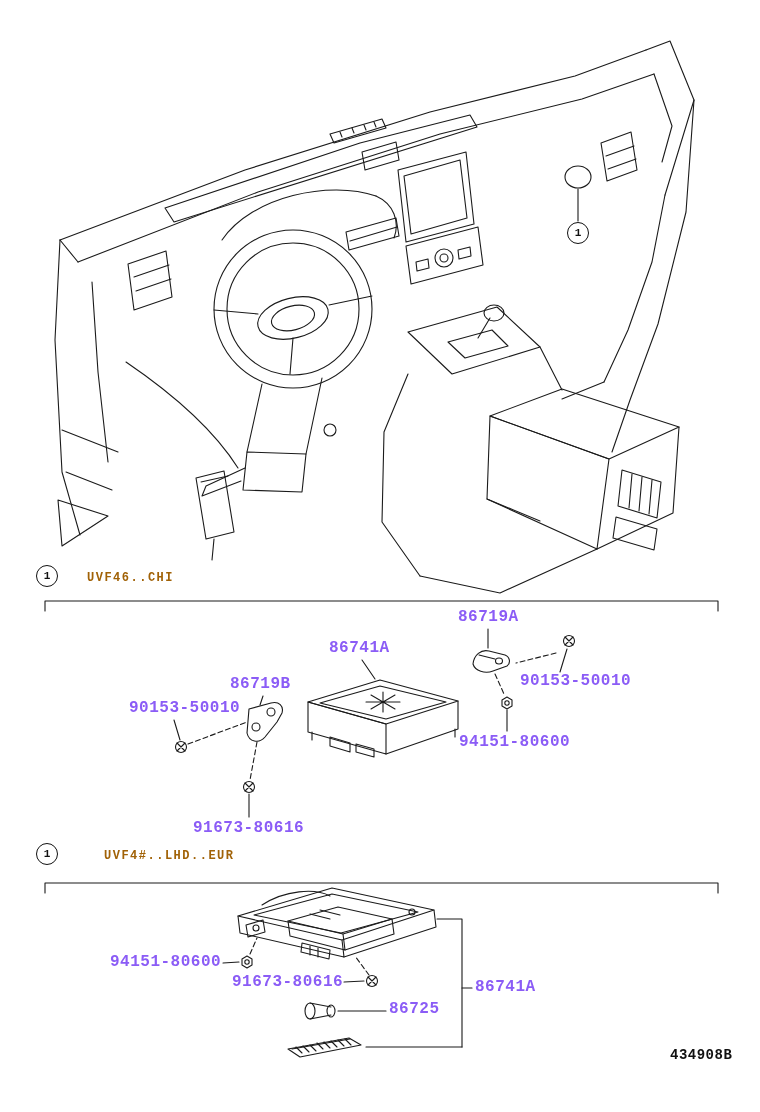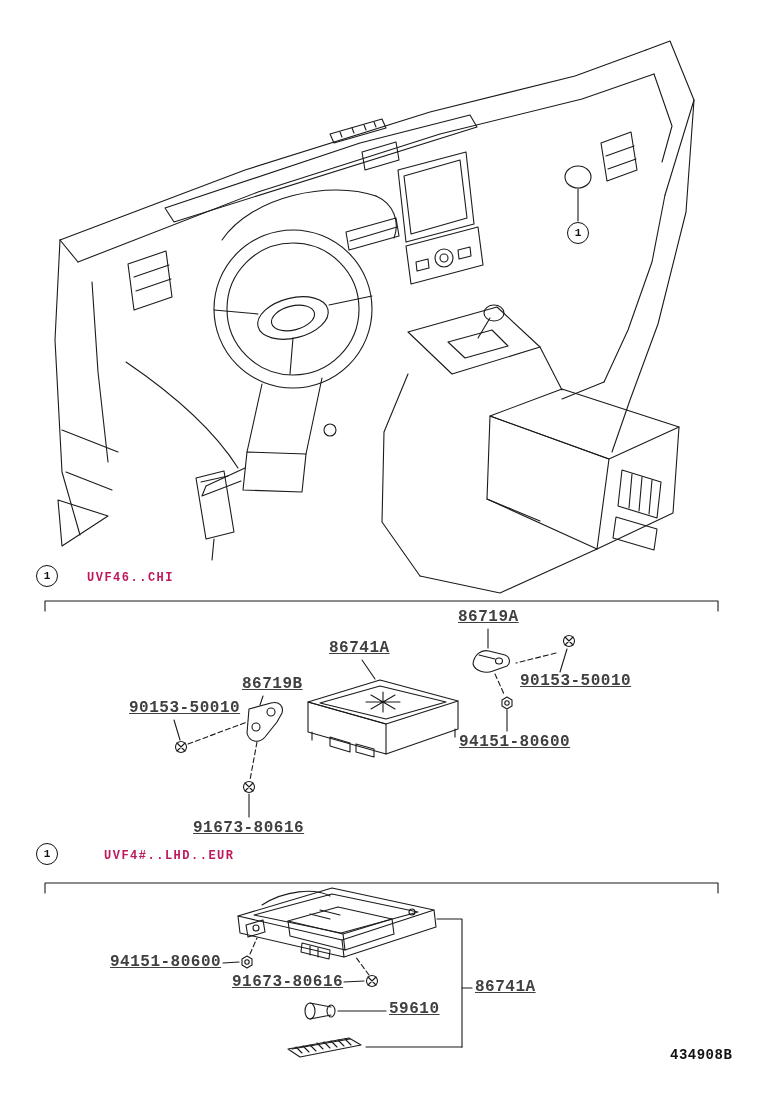--- a/index.html
+++ b/index.html
@@ -1,22 +1,22 @@
 <!DOCTYPE html>
 <html><head>
 <meta charset="utf-8">
 <style>
   html,body{margin:0;padding:0;background:#fff;}
   #page{position:relative;width:760px;height:1112px;background:#ffffff;overflow:hidden;
         font-family:"Liberation Mono","DejaVu Sans Mono",monospace;color:#141414;}
   svg{position:absolute;left:0;top:0;}
   .part-label{position:absolute;font:700 16px/1.1 "Liberation Mono","DejaVu Sans Mono",monospace;
-              color:#404040;white-space:nowrap;letter-spacing:0.5px;text-decoration:underline;}
+              color:#8b5cf6;white-space:nowrap;letter-spacing:0.5px;}
   .variant-label{position:absolute;font:700 12px/1.2 "Liberation Mono","DejaVu Sans Mono",monospace;
-              color:#be185d;white-space:nowrap;letter-spacing:1.5px;}
+              color:#a16207;white-space:nowrap;letter-spacing:1.5px;}
   .circle-marker{position:absolute;width:20px;height:20px;border:1.4px solid #111;border-radius:50%;
               display:flex;align-items:center;justify-content:center;
               font:700 11px "Liberation Mono","DejaVu Sans Mono",monospace;color:#111;background:#fff;}
   .diagram-code{position:absolute;font:700 14px/1.1 "Liberation Mono","DejaVu Sans Mono",monospace;
               color:#111;letter-spacing:0.5px;}
 </style>
 </head>
 <body>
 
 <div id="page">
@@ -230,31 +230,31 @@
     <span>1</span>
   </div>
 
   <div class="circle-marker" style="left:36px;top:565px;">
     <span>1</span>
   </div>
   <div class="variant-label" style="left:87px;top:571px;">UVF46..CHI</div>
 
   <div class="part-label" style="left:458px;top:609px;">86719A</div>
   <div class="part-label" style="left:329px;top:640px;">86741A</div>
-  <div class="part-label" style="left:242px;top:676px;">86719B</div>
+  <div class="part-label" style="left:230px;top:676px;">86719B</div>
   <div class="part-label" style="left:129px;top:700px;">90153-50010</div>
   <div class="part-label" style="left:520px;top:673px;">90153-50010</div>
   <div class="part-label" style="left:459px;top:734px;">94151-80600</div>
   <div class="part-label" style="left:193px;top:820px;">91673-80616</div>
 
   <div class="circle-marker" style="left:36px;top:843px;">
     <span>1</span>
   </div>
   <div class="variant-label" style="left:104px;top:849px;">UVF4#..LHD..EUR</div>
 
   <div class="part-label" style="left:110px;top:954px;">94151-80600</div>
   <div class="part-label" style="left:232px;top:974px;">91673-80616</div>
   <div class="part-label" style="left:475px;top:979px;">86741A</div>
-  <div class="part-label" style="left:389px;top:1001px;">59610</div>
+  <div class="part-label" style="left:389px;top:1001px;">86725</div>
 
   <div class="diagram-code" style="left:670px;top:1048px;">434908B</div>
 
 </div>
 
 </body></html>

